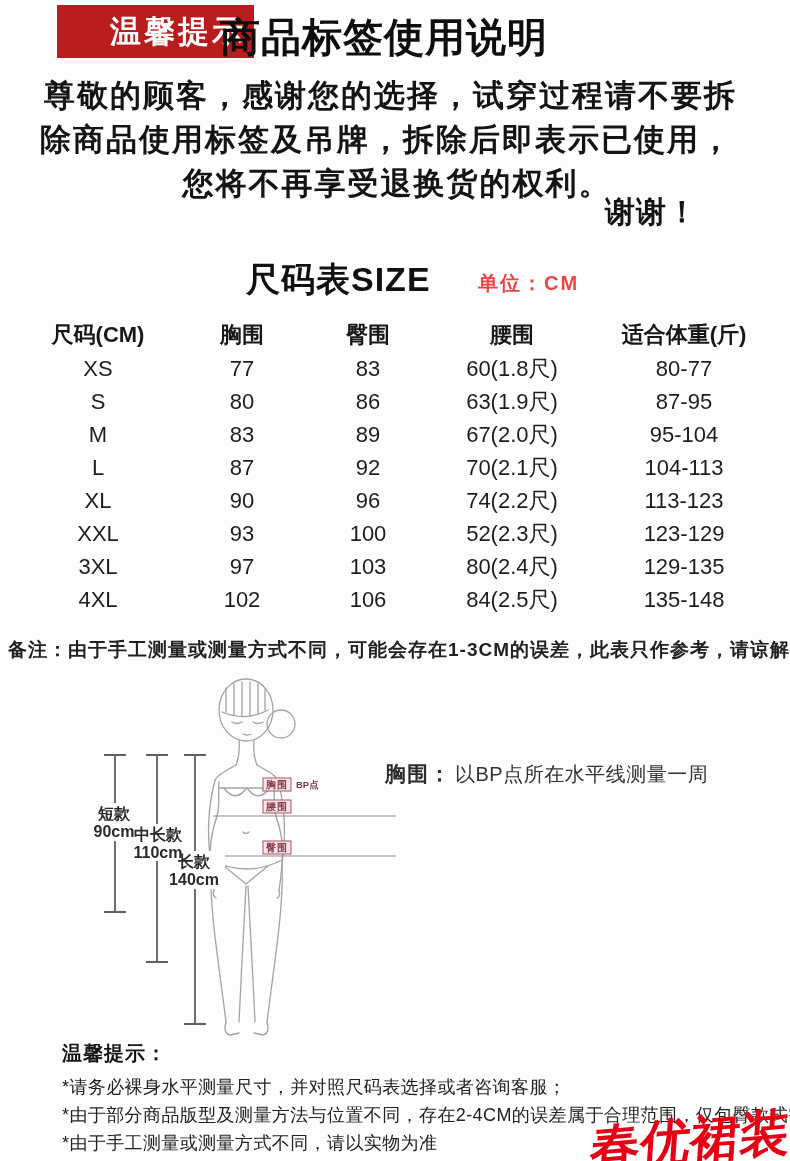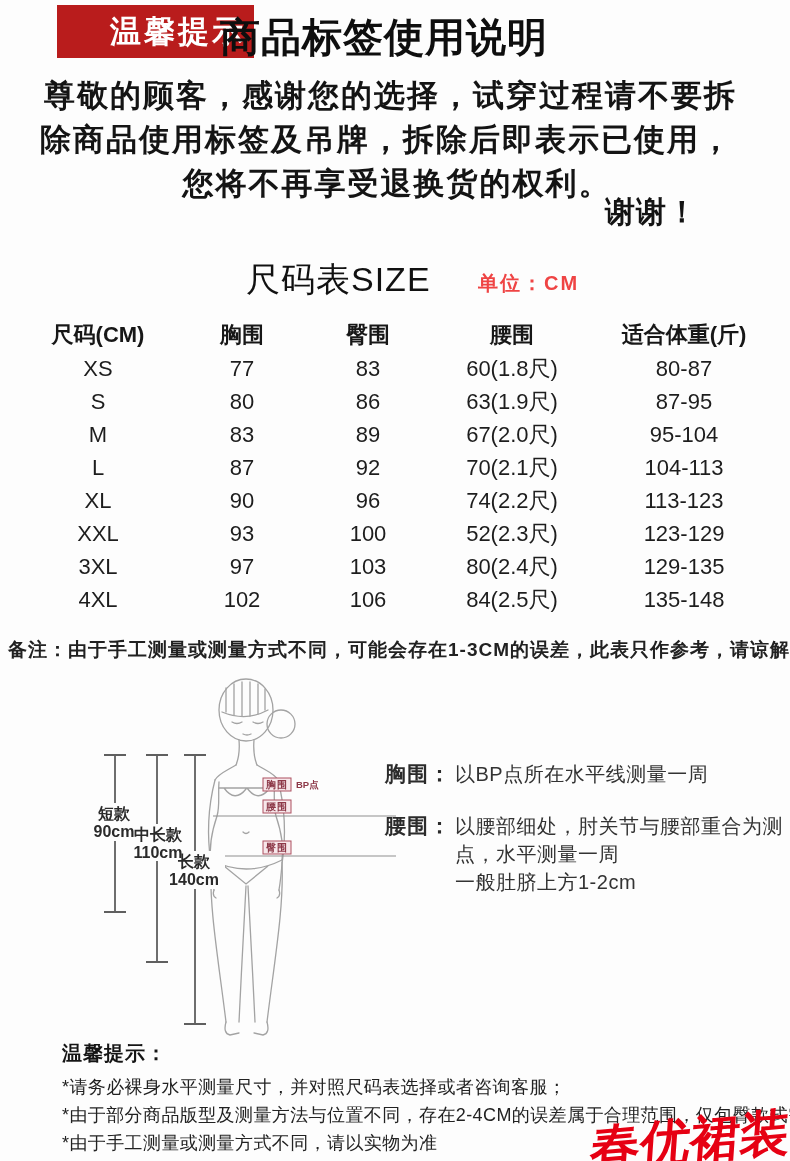--- a/index.html
+++ b/index.html
@@ -26,21 +26,21 @@
   }
   .nl-0{padding-left:4px;}
   .nl-2{text-align:center;letter-spacing:2px;}
   .thanks{
     position:absolute;top:192px;right:92px;
     font-size:30px;font-weight:600;letter-spacing:1px;color:#141414;
   }
   
   .size-title{
     position:absolute;left:246px;top:257px;
-    font-size:34px;font-weight:400;letter-spacing:1px;color:#111;white-space:nowrap;
+    font-size:34px;font-weight:700;letter-spacing:1px;color:#111;white-space:nowrap;
   }
   .size-unit{
     position:absolute;left:478px;top:270px;
     font-size:20px;font-weight:600;letter-spacing:2px;color:#ef4444;white-space:nowrap;
   }
   table.size{
     position:absolute;left:22px;top:318px;width:748px;
     border-collapse:collapse;table-layout:fixed;text-align:center;
   }
   table.size th{font-size:22px;font-weight:600;height:34px;padding:0;color:#171717;}
@@ -106,21 +106,21 @@
           <th>腰围</th>
           <th>适合体重(斤)</th>
         </tr>
       </thead>
     <tbody>
         <tr>
           <td>XS</td>
           <td>77</td>
           <td>83</td>
           <td>60(1.8尺)</td>
-          <td>80-87</td>
+          <td>80-77</td>
         </tr>
         <tr>
           <td>S</td>
           <td>80</td>
           <td>86</td>
           <td>63(1.9尺)</td>
           <td>87-95</td>
         </tr>
         <tr>
           <td>M</td>
@@ -228,28 +228,20 @@
     </svg>
   </div>
 
   <div class="guide">
       <div class="guide-item gi-0">
         <span class="gi-label">胸围：</span>
         <div class="gi-lines">
           <div>以BP点所在水平线测量一周</div>
         </div>
       </div>
-      <div class="guide-item gi-1">
-        <span class="gi-label">腰围：</span>
-        <div class="gi-lines">
-          <div>以腰部细处，肘关节与腰部重合为测</div>
-          <div>点，水平测量一周</div>
-          <div>一般肚脐上方1-2cm</div>
-        </div>
-      </div>
     </div>
 
   <div class="tips">
     <div class="tips-title">温馨提示：</div>
     <div>
         <div class="tip-line">*请务必裸身水平测量尺寸，并对照尺码表选择或者咨询客服；</div>
         <div class="tip-line">*由于部分商品版型及测量方法与位置不同，存在2-4CM的误差属于合理范围，仅包臀款式需要考虑臀围；</div>
         <div class="tip-line">*由于手工测量或测量方式不同，请以实物为准</div>
       </div>
   </div>

